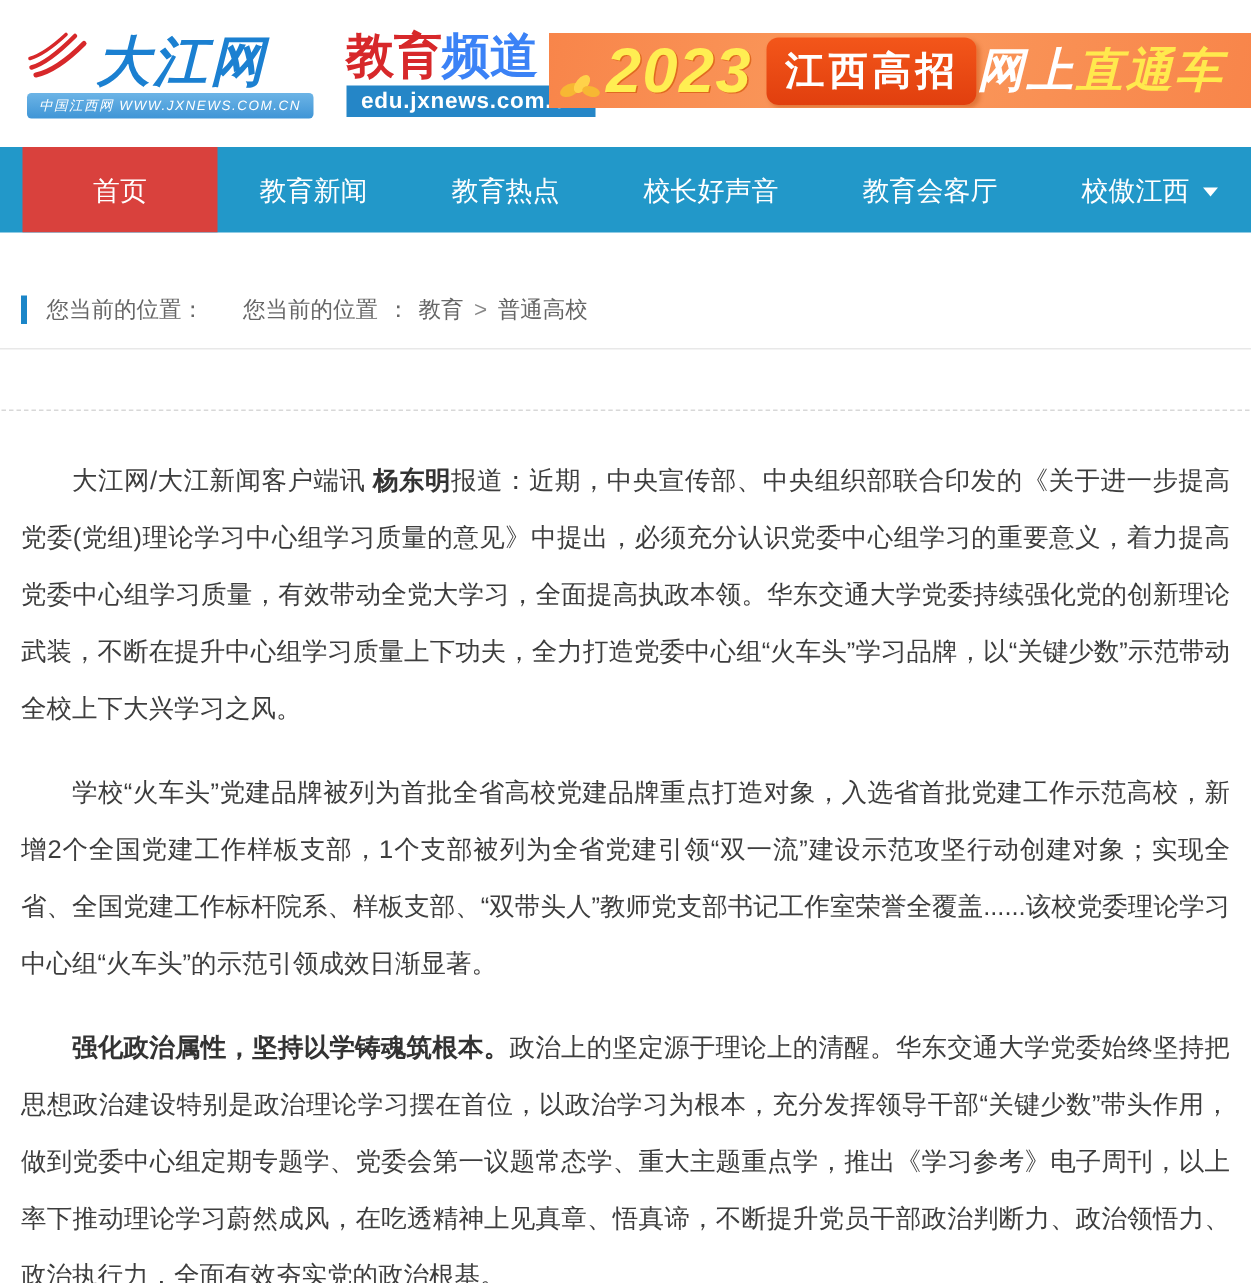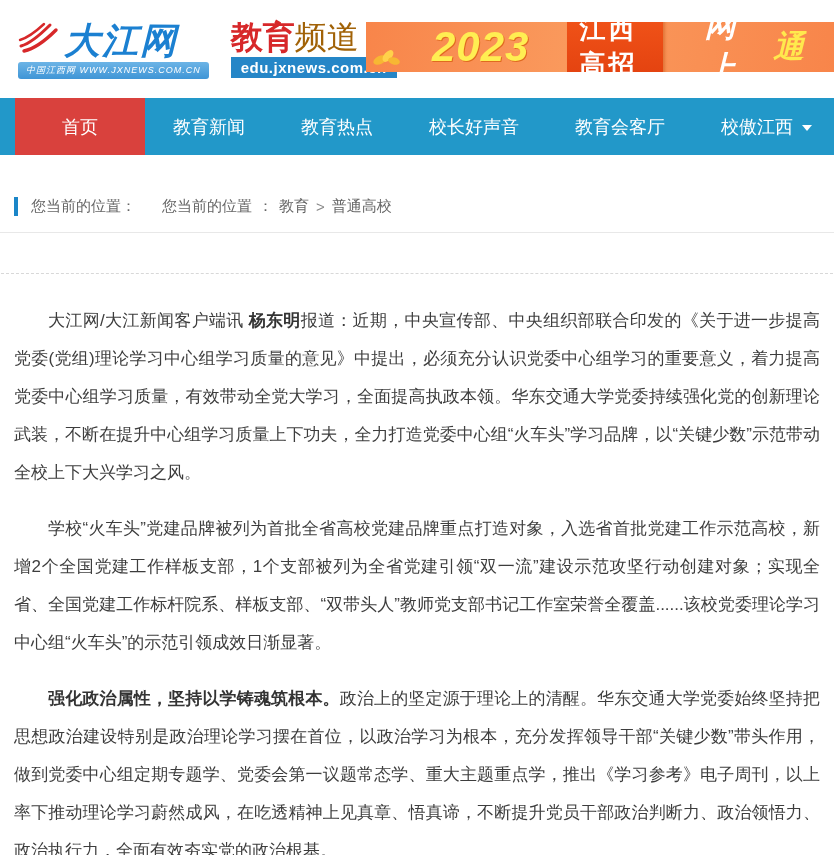--- a/index.html
+++ b/index.html
@@ -15,42 +15,42 @@
   .logo-top { display: flex; align-items: flex-end; gap: 4px; }
   .logo-cn { color:#1b80d1; font-size: 36px; font-weight: bold; font-style: italic; line-height: 38px; letter-spacing: 2px; }
   .logo-bar {
     margin-top: 2px; background: linear-gradient(180deg,#6cb4e6,#3f95d6);
     color:#fff; font-size: 9px; font-style: italic; padding: 2px 8px; border-radius: 3px;
     white-space: nowrap; letter-spacing: 1px;
   }
   .channel { display:flex; flex-direction: column; margin-left: 22px; cursor: pointer; }
   .ch-top { font-size: 32px; font-weight: bold; line-height: 34px; }
   .ch-red { color: #d7282a; }
-  .ch-gray { color: #a16207; font-weight: 400; }
+  .ch-gray { color: #3b82f6; font-weight: 700; }
   .ch-url {
     margin-top: 3px; background: #2586c7; color: #fff; font-weight: bold;
     font-size: 15px; padding: 2px 10px; text-align: center; letter-spacing: 0.5px;
   }
   
   .banner {
     position: absolute; right: 0; top: 22px; height: 50px; width: 468px;
     background: linear-gradient(100deg, #f8854a 0%, #fa9a5d 45%, #f8854a 100%);
-    display: flex; align-items: center; padding-left: 6px; overflow: hidden; cursor: pointer; gap: 28px;
+    display: flex; align-items: center; padding-left: 6px; overflow: hidden; cursor: pointer;
   }
   .banner-flower { margin-top: 18px; flex: 0 0 auto; }
   .banner-year {
     color: #ffee52; font-size: 42px; font-weight: bold; font-style: italic;
     margin: 0 10px 0 2px; text-shadow: 1px 1px 0 #e06a20; letter-spacing: 1px;
   }
   .banner-badge {
     background: linear-gradient(180deg,#f3561a,#e13f0e); color: #fff; font-weight: bold;
     font-size: 26px; padding: 5px 12px 5px; border-radius: 8px; letter-spacing: 3px;
     box-shadow: 2px 2px 3px rgba(180,60,0,.35);
   }
-  .banner-white { color:#fff; font-size: 31px; font-weight: bold; font-style: italic; margin-left: 14px; letter-spacing: 2px; }
+  .banner-white { color:#fff; font-size: 31px; font-weight: bold; font-style: italic; margin-left: 0; letter-spacing: 2px; }
   .banner-yellow { color:#ffe94d; font-size: 31px; font-weight: bold; font-style: italic; letter-spacing: 2px; }
   
   .nav { height: 57px; background: #2298c9; display: flex; align-items: stretch; overflow: hidden; }
   .nav-item {
     display: flex; align-items: center; color: #fff; font-size: 18px;
     padding: 12px 28px; cursor: pointer; white-space: nowrap;
   }
   .nav-item.active { background: #d9413d; margin-left: 15px; padding: 0 47px; }
   .chev { width: 0; height: 0; border-left: 5px solid transparent; border-right: 5px solid transparent;
     border-top: 6px solid #fff; margin-left: 9px; margin-top: 3px; }

